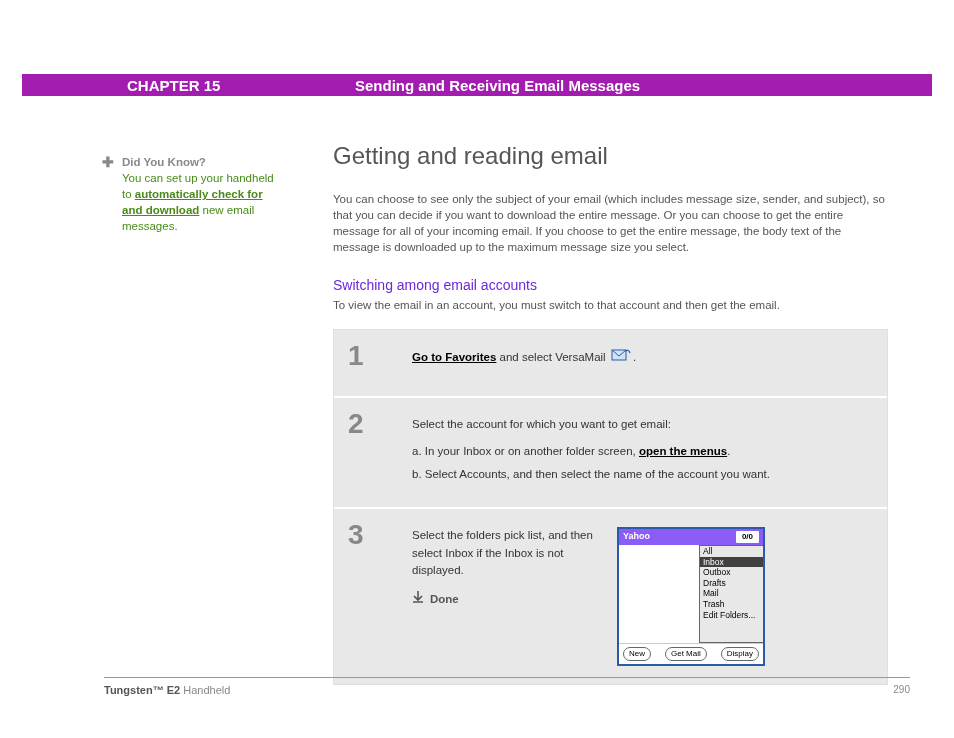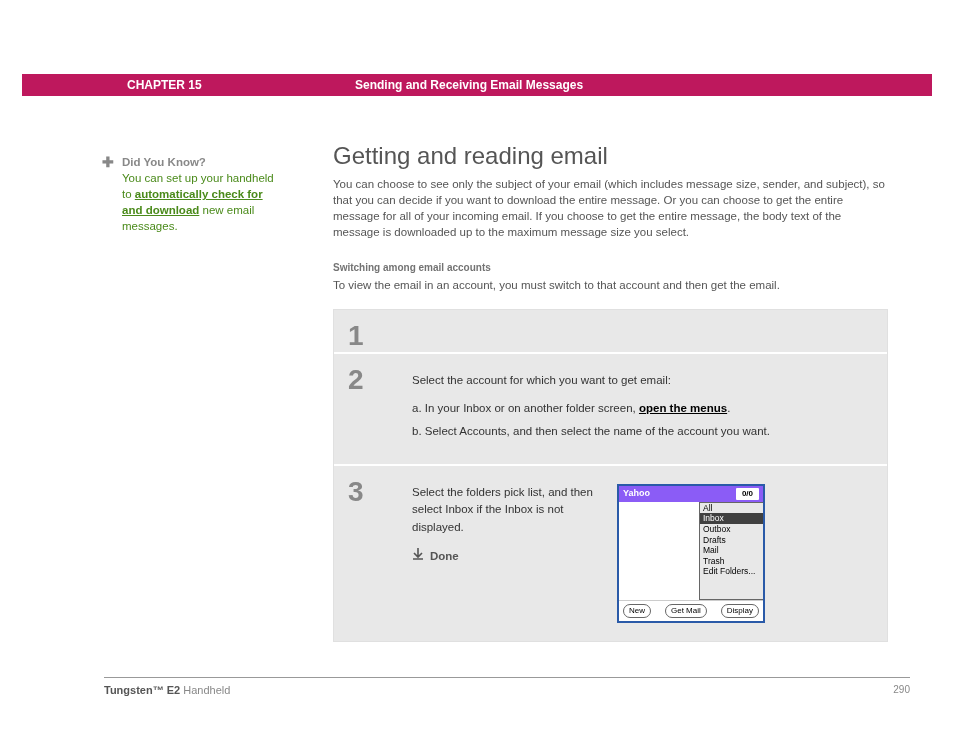--- a/index.html
+++ b/index.html
@@ -10,25 +10,25 @@
     height: 738px;
     position: relative;
     color: #333;
   }
   .header-bar {
     position: absolute;
     top: 74px;
     left: 22px;
     right: 22px;
     height: 22px;
-    background: #be185d;
+    background: #a21caf;
     display: flex;
     align-items: center;
     color: #fff;
-    font-size: 12px;
+    font-size: 15px;
     font-weight: bold;
   }
   .header-left {
     position: absolute;
     left: 105px;
   }
   .header-right {
     position: absolute;
     left: 333px;
   }
@@ -65,32 +65,32 @@
   .main {
     position: absolute;
     top: 142px;
     left: 333px;
     width: 555px;
   }
   .main h1 {
     font-size: 24px;
     font-weight: normal;
     color: #555;
-    margin-bottom: 6px;
+    margin-bottom: 21px;
   }
   .main .intro {
     font-size: 11.5px;
     color: #555;
     line-height: 1.4;
     margin-bottom: 22px;
   }
   .main h2 {
-    font-size: 10px;
-    font-weight: bold;
-    color: #737373;
+    font-size: 14px;
+    font-weight: normal;
+    color: #6d28d9;
     margin-bottom: 6px;
   }
   .main .sub-intro {
     font-size: 11.5px;
     color: #555;
     margin-bottom: 18px;
   }
   .steps-box {
     background: #e8e8e8;
     border: 1px solid #e0e0e0;
@@ -244,20 +244,32 @@
 <div class="main">
   <h1>Getting and reading email</h1>
   <p class="intro">You can choose to see only the subject of your email (which includes message size, sender, and subject), so that you can decide if you want to download the entire message. Or you can choose to get the entire message for all of your incoming email. If you choose to get the entire message, the body text of the message is downloaded up to the maximum message size you select.</p>
   <h2>Switching among email accounts</h2>
   <p class="sub-intro">To view the email in an account, you must switch to that account and then get the email.</p>
 
   <div class="steps-box">
 
     <div class="step-row">
       <div class="step-num">1</div>
+      <div class="step-content">
+        <p>
+          <a href="#" class="ulink">Go to Favorites</a><span> and select VersaMail </span>
+          <span class="mail-icon">
+            <svg width="20" height="14" viewBox="0 0 20 14">
+              <rect x="1" y="2" width="14" height="10" fill="#cfe4f7" stroke="#2a5aa8" stroke-width="1"></rect>
+              <path d="M1 2 L8 8 L15 2" fill="none" stroke="#2a5aa8" stroke-width="1"></path>
+              <path d="M14 3 Q18 1 19 5" fill="none" stroke="#2a5aa8" stroke-width="1.2"></path>
+            </svg>
+          </span><span>.</span>
+        </p>
+      </div>
     </div>
 
     <div class="step-row">
       <div class="step-num">2</div>
       <div class="step-content">
         <p>Select the account for which you want to get email:</p>
         <p class="sub">
           <span>a.  In your Inbox or on another folder screen, </span><a href="#" class="ulink">open the menus</a><span>.</span>
         </p>
         <p class="sub">b.  Select Accounts, and then select the name of the account you want.</p>

